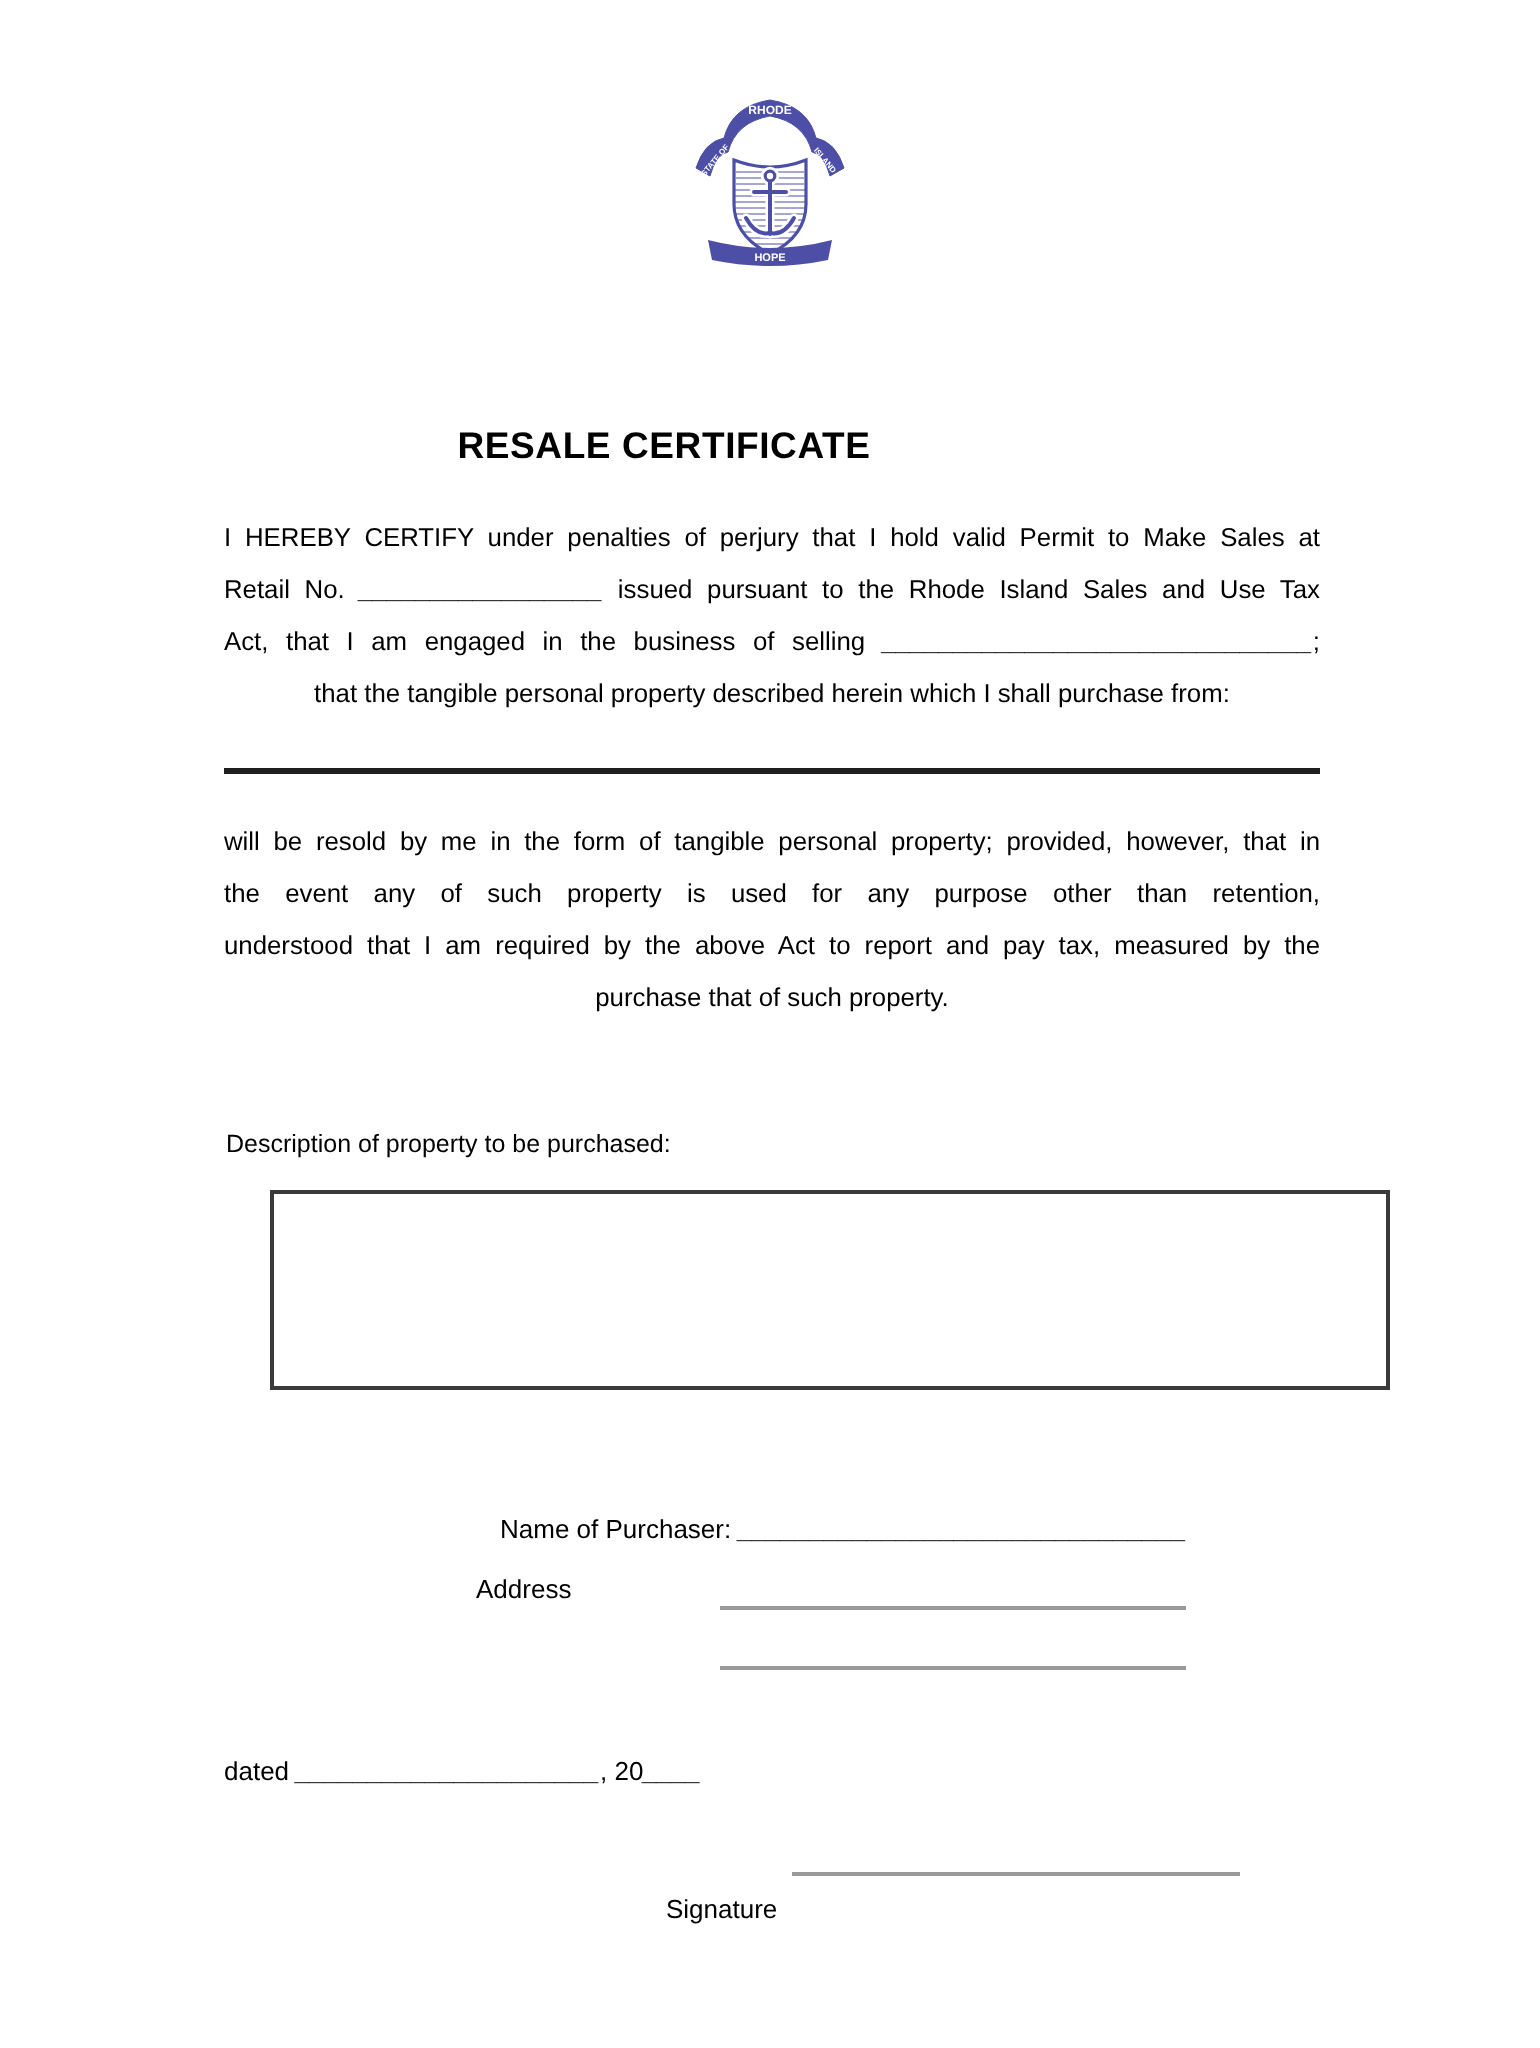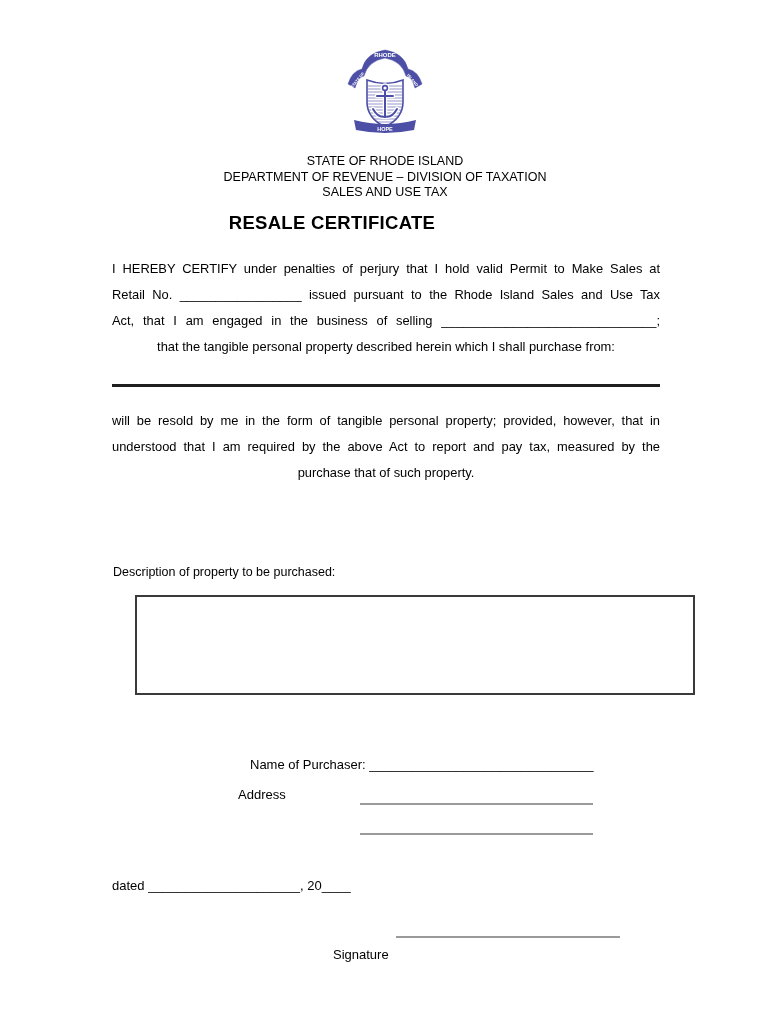--- a/index.html
+++ b/index.html
@@ -42,21 +42,21 @@
   .address-label{left:238px;top:787px;}
   .gray-line{border-top:2px solid #9a9a9a;height:0;}
   .addr1{left:360px;top:803px;width:233px;}
   .addr2{left:360px;top:833px;width:233px;}
 
   
   .dated-row{left:112px;top:878px;}
   .sig-label{left:333px;top:923px;margin-top:24px;}
   .sig-line{left:396px;top:936px;width:224px;}
 
-  .blank{letter-spacing:0;}
+  .blank{letter-spacing:0;font-style:italic;}
 </style>
 </head>
 <body>
 
 <div class="page">
 
   <div class="abs seal" style="color: rgb(77, 79, 166);">
     <svg width="80" height="97" viewBox="0 0 80 97">
 
       <path d="M22,42 Q40,49 58,42 L58,64 Q58,80 40,89 Q22,80 22,64 Z" fill="#ffffff" stroke="currentColor" stroke-width="1.6"></path>
@@ -79,38 +79,34 @@
       <path d="M3,46 Q7,33 17,31 Q21,15 40,12 Q59,15 63,31 Q73,33 77,46 L70,50 Q67,39 61,38 Q57,23 40,20 Q23,23 19,38 Q13,39 10,50 Z" fill="currentColor" stroke="currentColor" stroke-width="0.5"></path>
       <text x="40" y="19" text-anchor="middle" font-size="6" font-weight="bold" fill="#ffffff" font-family="Liberation Sans, sans-serif">RHODE</text>
       <text x="13.5" y="43" text-anchor="middle" font-size="4" font-weight="bold" fill="#ffffff" font-family="Liberation Sans, sans-serif" transform="rotate(-50 13.5 43)">STATE OF</text>
       <text x="66.5" y="43" text-anchor="middle" font-size="4" font-weight="bold" fill="#ffffff" font-family="Liberation Sans, sans-serif" transform="rotate(50 66.5 43)">ISLAND</text>
 
       <path d="M9,82 Q40,90 71,82 L69,92 Q40,98 11,92 Z" fill="currentColor"></path>
       <text x="40" y="92.5" text-anchor="middle" font-size="5.5" font-weight="bold" fill="#ffffff" font-family="Liberation Sans, sans-serif">HOPE</text>
     </svg>
   </div>
 
-  <div class="abs header">
-    <div>STATE OF RHODE ISLAND</div>
-    <div>DEPARTMENT OF REVENUE – DIVISION OF TAXATION</div>
-    <div>SALES AND USE TAX</div>
-  </div>
   <div class="abs title">RESALE CERTIFICATE</div>
 
   <div class="abs para p1">
     <div class="jline">I HEREBY CERTIFY under penalties of perjury that I hold valid Permit to Make Sales at</div>
     <div class="jline"><span>Retail No. </span><span class="blank">_________________</span><span> issued pursuant to the Rhode Island Sales and Use Tax</span></div>
     <div class="jline"><span>Act, that I am engaged in the business of selling </span><span class="blank">______________________________</span><span>;</span></div>
     <div class="lline">that the tangible personal property described herein which I shall purchase from:</div>
   </div>
 
   <div class="abs rule"></div>
 
   <div class="abs para p2">
     <div class="jline">will be resold by me in the form of tangible personal property; provided, however, that in</div>
+    <div class="jline">the event any of such property is used for any purpose other than retention,</div>
     <div class="jline">understood that I am required by the above Act to report and pay tax, measured by the</div>
     <div class="lline">purchase that of such property.</div>
   </div>
 
   <div class="abs desc-label">Description of property to be purchased:</div>
   <div class="abs desc-box"></div>
 
   <div class="abs row name-row"><span>Name of Purchaser:</span><span> </span><span class="blank">_______________________________</span></div>
   <div class="abs row address-label">Address</div>
   <div class="abs gray-line addr1"></div>

